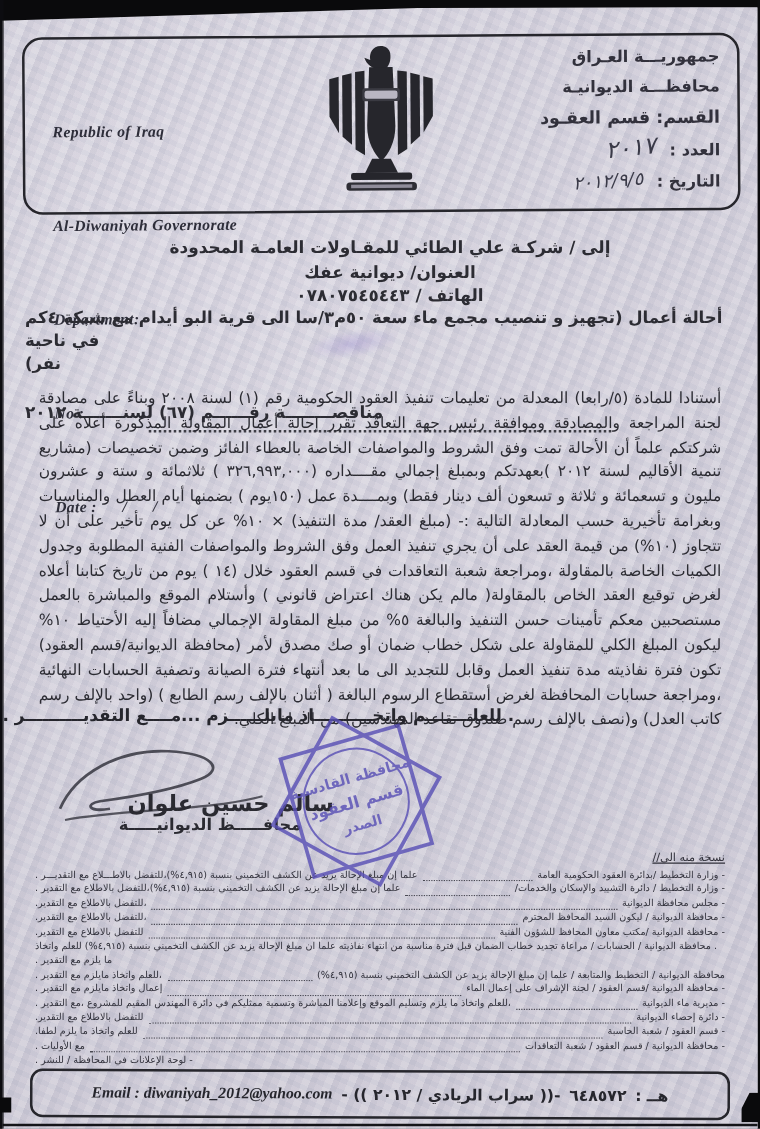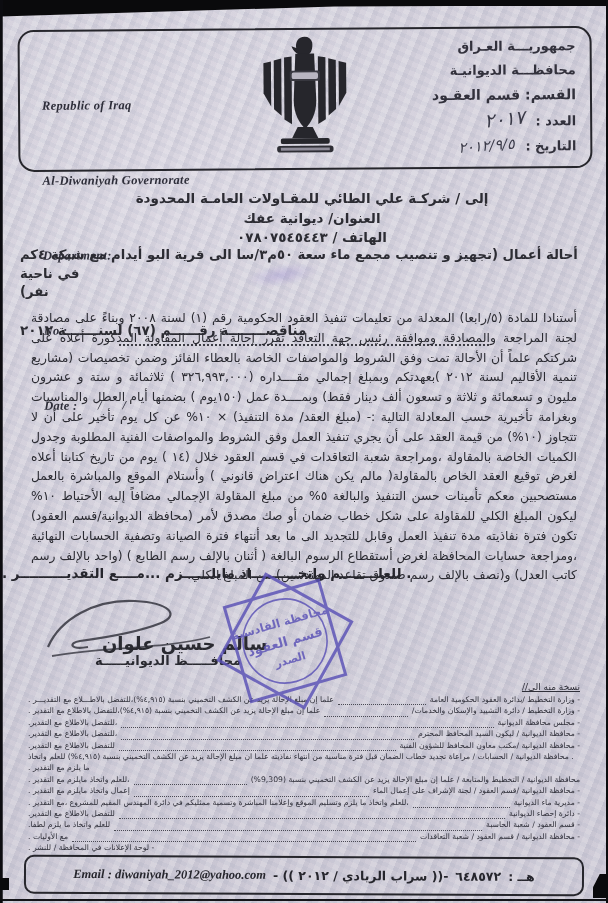--- a/index.html
+++ b/index.html
@@ -184,21 +184,21 @@
       <span class="lead"></span>
       <span class="l">،للتفضل بالاطلاع مع التقدير.</span>
     </div>
     <div class="drow">
       <span class="r">- محافظة الديوانية /مكتب معاون المحافظ للشؤون الفنية</span>
       <span class="lead"></span>
       <span class="l">للتفضل بالاطلاع مع التقدير.</span>
     </div>
     <div class="dblock">. محافظة الديوانية / الحسابات / مراعاة تجديد خطاب الضمان قبل فترة مناسبة من انتهاء نفاذيته  علما ان مبلغ الإحالة يزيد عن الكشف التخميني بنسبة (٤,٩١٥%) للعلم واتخاذ ما يلزم مع التقدير .</div>
     <div class="drow">
-      <span class="r">محافظة الديوانية / التخطيط والمتابعة /   علما إن مبلغ الإحالة يزيد عن الكشف التخميني بنسبة (9,309%)</span>
+      <span class="r">محافظة الديوانية / التخطيط والمتابعة /   علما إن مبلغ الإحالة يزيد عن الكشف التخميني بنسبة (٤,٩١٥%)</span>
       <span class="lead"></span>
       <span class="l">،للعلم واتخاذ مايلزم مع التقدير .</span>
     </div>
     <div class="drow">
       <span class="r">- محافظة الديوانية /قسم العقود / لجنة الإشراف على إعمال الماء</span>
       <span class="lead"></span>
       <span class="l">إعمال واتخاذ مايلزم مع التقدير .</span>
     </div>
     <div class="drow">
       <span class="r">- مديرية ماء الديوانية</span>

